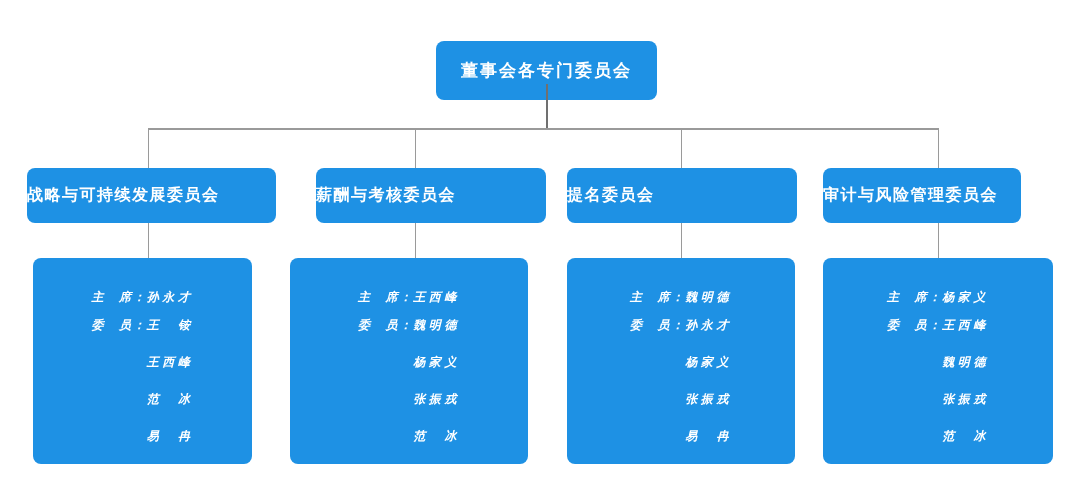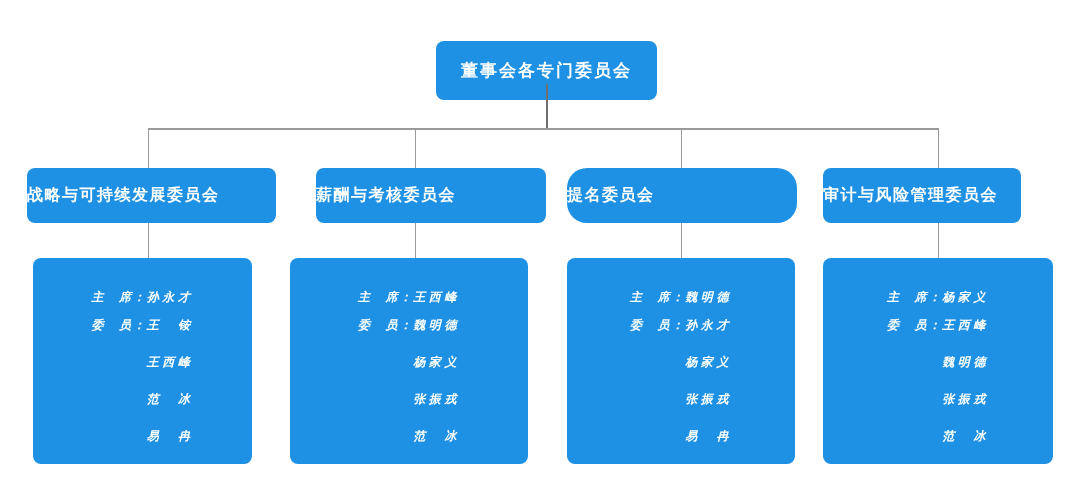--- a/index.html
+++ b/index.html
@@ -112,21 +112,21 @@
                 <span>张振戎</span>
                 <span>范　冰</span>
               </div>
         </div>
       </div>
     </div>
   </div>
 
   <div class="committee">
     <div class="conn v drop" style="left: 681px; top: 129px; height: 39px;"></div>
-    <div class="box hdr" style="left: 567px; width: 230px; border-radius: 20px;">
+    <div class="box hdr" style="left: 567px; width: 230px;">
       <span class="hdr-title">提名委员会</span>
     </div>
     <div class="conn v mid" style="left: 681px; top: 223px; height: 35px;"></div>
     <div class="box detail" style="left: 567px; width: 228px;">
       <div class="detail-content">
         <div class="drow">
           <span class="lbl chair-lbl">主　席：</span>
           <span class="pname chair-name">魏明德</span>
         </div>
         <div class="drow">

